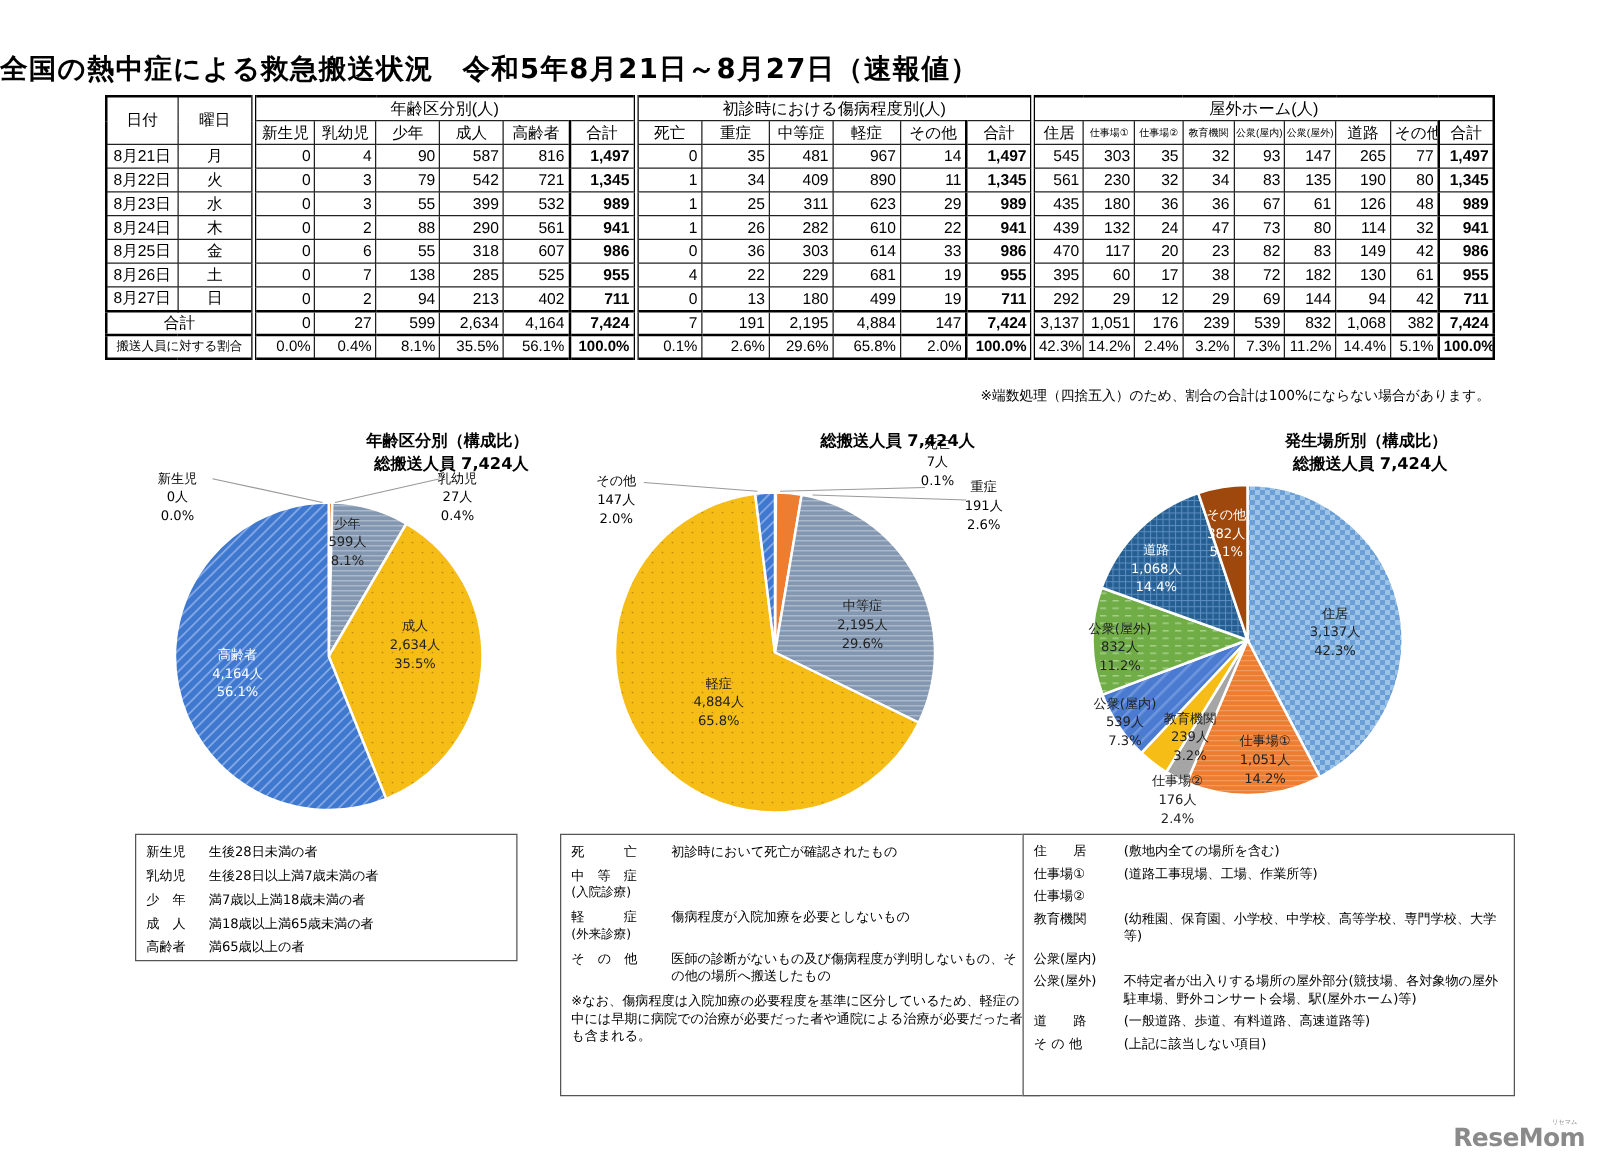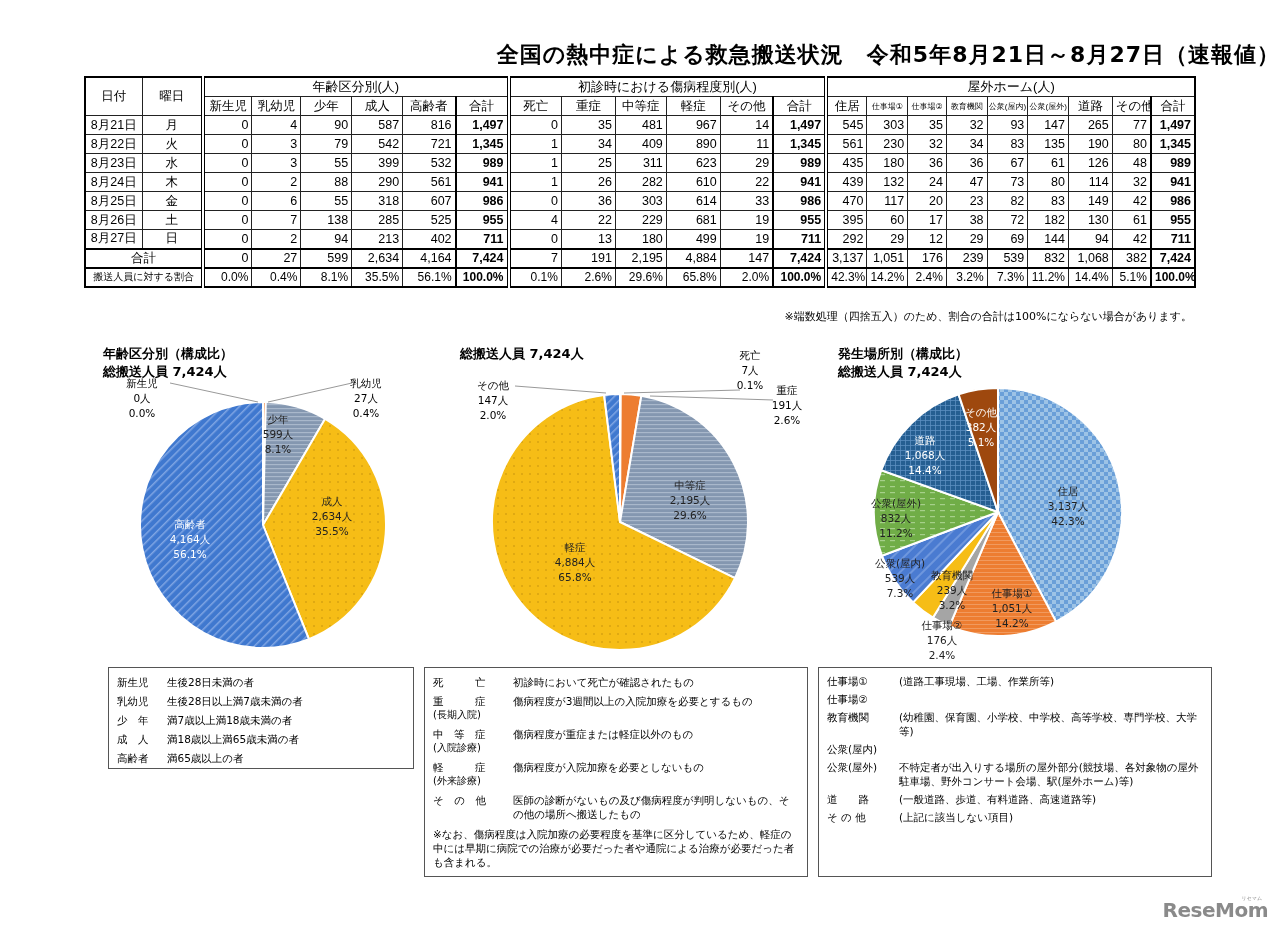--- a/index.html
+++ b/index.html
@@ -1,20 +1,20 @@
 <!DOCTYPE html>
 <html><head>
 <meta charset="utf-8">
 <style>
   * { box-sizing: border-box; margin: 0; padding: 0; }
   html, body { width: 1280px; height: 932px; background: #ffffff; overflow: hidden; }
   body { font-family: "DejaVu Sans", "Liberation Sans", sans-serif; color: #000; position: relative; }
 
   .title {
-    position: absolute; left: 0; top: 40px; width: 1280px; text-align: right;
+    position: absolute; left: 0; top: 40px; width: 1280px; text-align: left;
     font-size: 22px; font-weight: bold; letter-spacing: 1px;
   }
 
   table.main {
     position: absolute; left: 84px; top: 76px; width: 1112px;
     border-collapse: collapse; table-layout: fixed;
     font-family: "Liberation Sans", "DejaVu Sans", sans-serif;
     border: 2px solid #000;
   }
   table.main td, table.main th {
@@ -33,21 +33,21 @@
   table.main tr.pct-row td.pct-label { font-size: 10px; text-align: center; }
   table.main th.group { font-size: 13px; }
 
   .footnote {
     position: absolute; right: 88px; top: 309px; font-size: 11px;
   }
 
   .chart { position: absolute; }
   .chart svg { position: absolute; left: 0; top: 0; overflow: visible; }
   .chart-title {
-    position: absolute; text-align: left; font-weight: bold; font-size: 13px; line-height: 18px;
+    position: absolute; text-align: right; font-weight: bold; font-size: 13px; line-height: 18px;
   }
   .lbl {
     position: absolute; text-align: center; font-size: 10.5px; line-height: 15px; white-space: nowrap;
     transform: translate(-50%, 0);
   }
   .lbl.white { color: #fff; }
   .lbl.dark { color: #222; }
 
   .defbox {
     position: absolute; border: 1px solid #555; background: #fff;
@@ -618,58 +618,54 @@
     </div>
     <div class="defrow">
       <div class="defterm" style="width: 50px;">成　人</div>
       <div class="defdesc">満18歳以上満65歳未満の者</div>
     </div>
     <div class="defrow">
       <div class="defterm" style="width: 50px;">高齢者</div>
       <div class="defdesc">満65歳以上の者</div>
     </div>
   </div>
-<div class="defbox" id="def-sev" style="left:424px;top:667px;width:384px;height:210px;">
+<div class="defbox" id="def-sev" style="left:448px;top:667px;width:384px;height:210px;">
     <div class="defrow">
       <div class="defterm" style="width: 80px;">
         <div>死　　　亡</div>
       </div>
       <div class="defdesc">初診時において死亡が確認されたもの</div>
     </div>
     <div class="defrow">
       <div class="defterm" style="width: 80px;">
-        <div>重　　　症</div>
-        <div class="defsub">(長期入院)</div>
-      </div>
-      <div class="defdesc">傷病程度が3週間以上の入院加療を必要とするもの</div>
-    </div>
-    <div class="defrow">
-      <div class="defterm" style="width: 80px;">
         <div>中　等　症</div>
         <div class="defsub">(入院診療)</div>
       </div>
-      <div class="defdesc">傷病程度が重症または軽症以外のもの</div>
     </div>
     <div class="defrow">
       <div class="defterm" style="width: 80px;">
         <div>軽　　　症</div>
         <div class="defsub">(外来診療)</div>
       </div>
       <div class="defdesc">傷病程度が入院加療を必要としないもの</div>
     </div>
     <div class="defrow">
       <div class="defterm" style="width: 80px;">
         <div>そ　の　他</div>
       </div>
       <div class="defdesc">医師の診断がないもの及び傷病程度が判明しないもの、その他の場所へ搬送したもの</div>
     </div>
     <div class="note">※なお、傷病程度は入院加療の必要程度を基準に区分しているため、軽症の中には早期に病院での治療が必要だった者や通院による治療が必要だった者も含まれる。</div>
   </div>
 <div class="defbox" id="def-loc" style="left:818px;top:667px;width:394px;height:210px;">
     <div class="defrow" style="margin: 2px 0px 4px;">
+      <div class="defterm" style="width: 72px;">住　　居</div>
+      <div class="defdesc">(敷地内全ての場所を含む)</div>
+    </div>
+    <div class="defrow" style="margin: 2px 0px 4px;">
       <div class="defterm" style="width: 72px;">仕事場①</div>
       <div class="defdesc">(道路工事現場、工場、作業所等)</div>
     </div>
     <div class="defrow" style="margin: 2px 0px 4px;">
       <div class="defterm" style="width: 72px;">仕事場②</div>
     </div>
     <div class="defrow" style="margin: 2px 0px 4px;">
       <div class="defterm" style="width: 72px;">教育機関</div>
       <div class="defdesc">(幼稚園、保育園、小学校、中学校、高等学校、専門学校、大学等)</div>
     </div>

